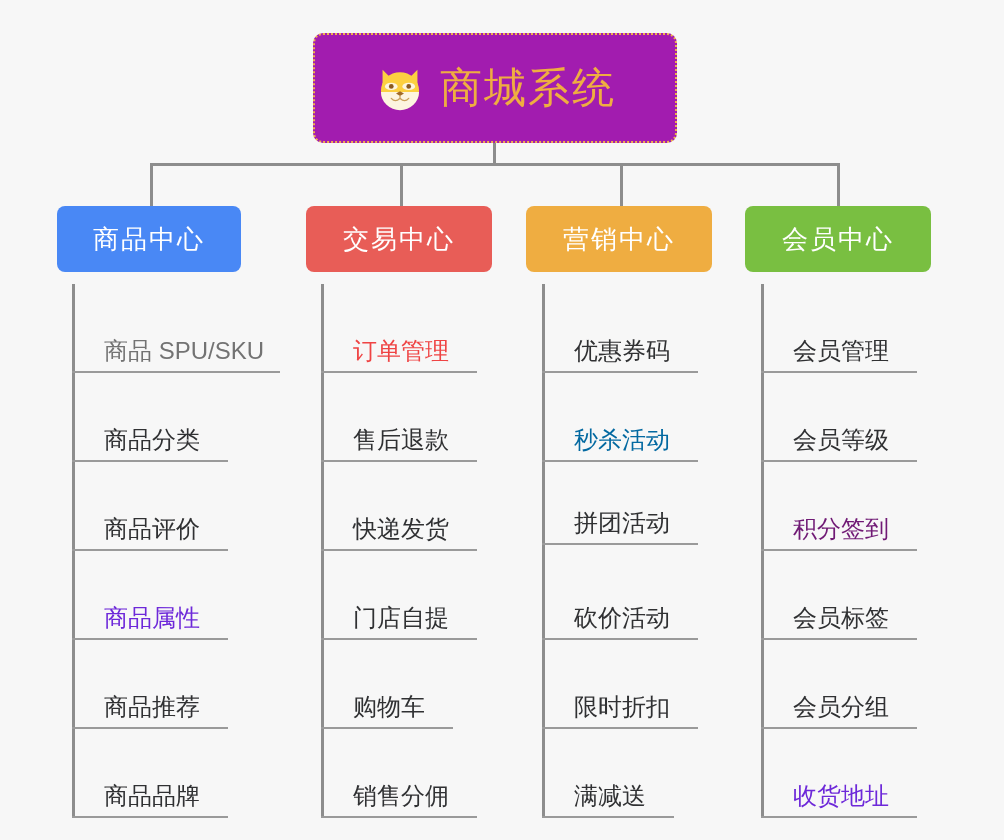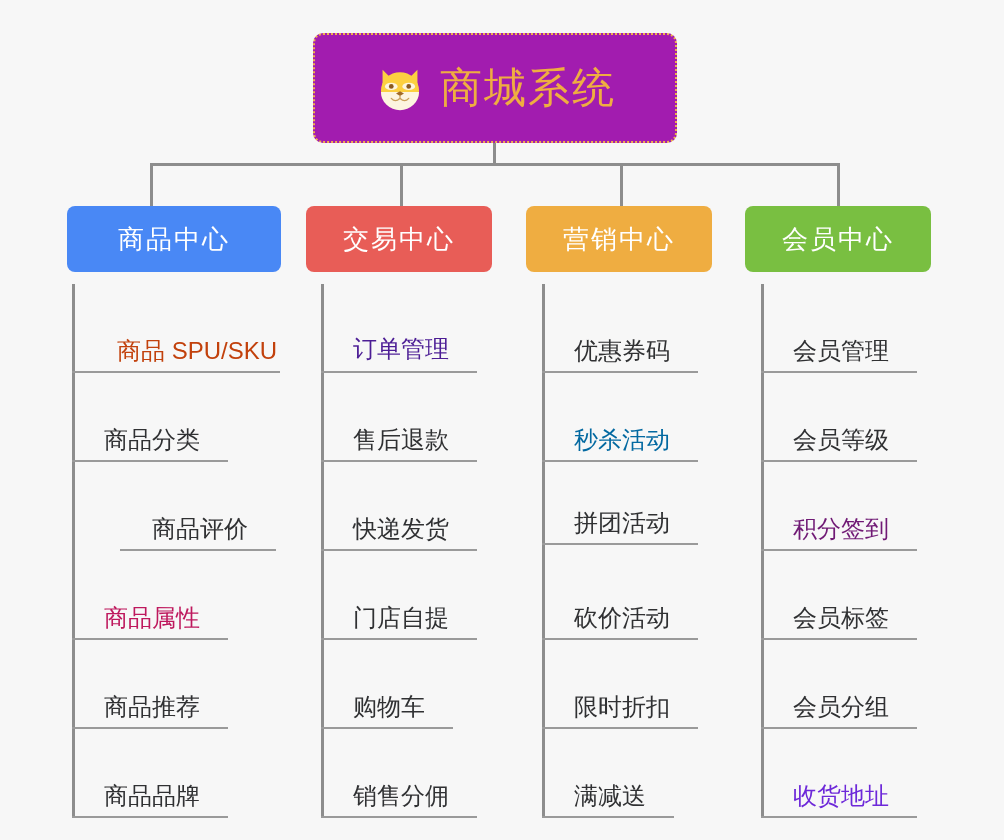--- a/index.html
+++ b/index.html
@@ -128,59 +128,59 @@
 
   <div class="conn v" style="left: 493px; top: 143px; height: 23px; background: rgb(141, 141, 141);"></div>
 
   <div class="conn h" style="left: 150px; top: 163px; width: 690px; background: rgb(141, 141, 141);"></div>
 
   <div class="conn v" style="left: 150px; top: 163px; height: 43px; background: rgb(141, 141, 141);"></div>
   <div class="conn v" style="left: 400px; top: 163px; height: 43px; background: rgb(141, 141, 141);"></div>
   <div class="conn v" style="left: 620px; top: 163px; height: 43px; background: rgb(141, 141, 141);"></div>
   <div class="conn v" style="left: 837px; top: 163px; height: 43px; background: rgb(141, 141, 141);"></div>
 
-  <div class="cat-box" style="left: 67px; top: 206px; width: 214px; background: rgb(73, 136, 245);">
+  <div class="cat-box" style="left: 57px; top: 206px; width: 184px; background: rgb(73, 136, 245);">
     <span>商品中心</span>
   </div>
   <div class="cat-box" style="left: 306px; top: 206px; width: 186px; background: rgb(232, 93, 87);">
     <span>交易中心</span>
   </div>
   <div class="cat-box" style="left: 526px; top: 206px; width: 186px; background: rgb(239, 173, 65);">
     <span>营销中心</span>
   </div>
   <div class="cat-box" style="left: 745px; top: 206px; width: 186px; background: rgb(121, 191, 65);">
     <span>会员中心</span>
   </div>
 
   <div class="leaf-col" style="left:72px;">
     <div class="spine" style="height: 534px; background: rgb(141, 141, 141);"></div>
     <div class="leaf" style="top: 0px; width: 208px; border-bottom-color: rgb(154, 154, 154);">
-        <span class="leaf-label" style="color: #c2410c; margin-left: 13px;">商品 SPU/SKU</span>
+        <span class="leaf-label" style="color: #737373;">商品 SPU/SKU</span>
       </div>
     <div class="leaf" style="top: 89px; width: 156px; border-bottom-color: rgb(154, 154, 154);">
         <span class="leaf-label" style="color: rgb(48, 49, 51);">商品分类</span>
       </div>
-    <div class="leaf" style="top: 178px; width: 156px; border-bottom-color: rgb(154, 154, 154); margin-left: 48px;">
+    <div class="leaf" style="top: 178px; width: 156px; border-bottom-color: rgb(154, 154, 154);">
         <span class="leaf-label" style="color: rgb(48, 49, 51);">商品评价</span>
       </div>
     <div class="leaf" style="top: 267px; width: 156px; border-bottom-color: rgb(154, 154, 154);">
-        <span class="leaf-label" style="color: #be185d; text-align: right;">商品属性</span>
+        <span class="leaf-label" style="color: #6d28d9; text-align: right;">商品属性</span>
       </div>
     <div class="leaf" style="top: 356px; width: 156px; border-bottom-color: rgb(154, 154, 154);">
         <span class="leaf-label" style="color: rgb(48, 49, 51);">商品推荐</span>
       </div>
     <div class="leaf" style="top: 445px; width: 156px; border-bottom-color: rgb(154, 154, 154);">
         <span class="leaf-label" style="color: rgb(48, 49, 51);">商品品牌</span>
       </div>
   </div>
 
   <div class="leaf-col" style="left:321px;">
     <div class="spine" style="height: 534px; background: rgb(141, 141, 141);"></div>
     <div class="leaf" style="top: 0px; width: 156px; border-bottom-color: rgb(154, 154, 154);">
-        <span class="leaf-label" style="color: #4c1d95; font-family: Liberation Mono, monospace;">订单管理</span>
+        <span class="leaf-label" style="color: #ef4444;">订单管理</span>
       </div>
     <div class="leaf" style="top: 89px; width: 156px; border-bottom-color: rgb(154, 154, 154);">
         <span class="leaf-label" style="color: rgb(48, 49, 51);">售后退款</span>
       </div>
     <div class="leaf" style="top: 178px; width: 156px; border-bottom-color: rgb(154, 154, 154);">
         <span class="leaf-label" style="color: rgb(48, 49, 51);">快递发货</span>
       </div>
     <div class="leaf" style="top: 267px; width: 156px; border-bottom-color: rgb(154, 154, 154);">
         <span class="leaf-label" style="color: rgb(48, 49, 51);">门店自提</span>
       </div>

